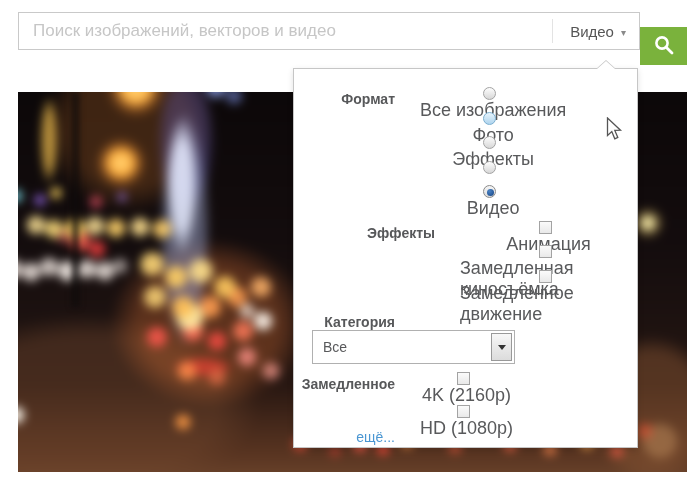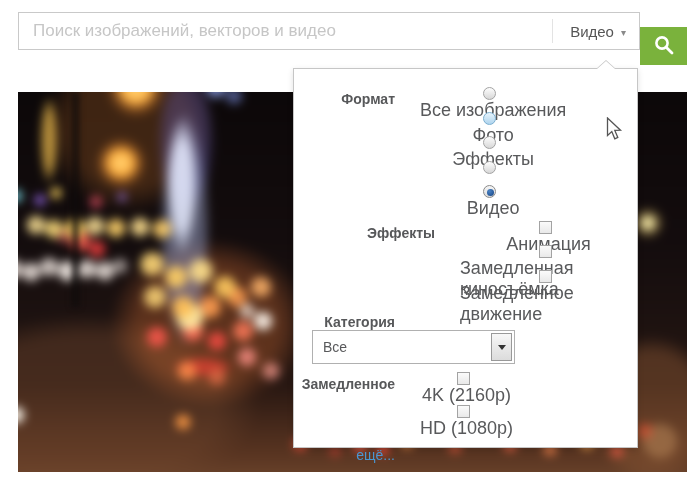--- a/index.html
+++ b/index.html
@@ -148,21 +148,21 @@
   .fake-select { width:203px; height:34px; border:1px solid #b0b0b0; background:#fff;
                  display:flex; align-items:center; cursor:pointer;justify-content:flex-end; }
   .fake-select .sel-val { flex:1; padding-left:10px; font-size:14px; color:#58595b; }
   .fake-select .sel-btn { width:21px; height:28px; margin-right:2px;
                  border:1px solid #999;
                  background:linear-gradient(to bottom, #f7f7f7 0%, #dcdcdc 100%);
                  display:flex; align-items:center; justify-content:center; }
   .fake-select .sel-btn .tri { width:0; height:0; border-left:4px solid transparent;
                  border-right:4px solid transparent; border-top:5px solid #333; }
 
-  .more-row { margin-top:18px; }
+  .more-row { margin-top:0; }
   .more-link { display:block; width:101px; text-align:right; font-size:14px;
                color:#4a96d2; text-decoration:none; cursor:pointer; }
 
   .cursor-svg { position:absolute; left:606px; top:117px; pointer-events:none; }
 </style>
 </head>
 <body>
 
 <div id="stage">
 

